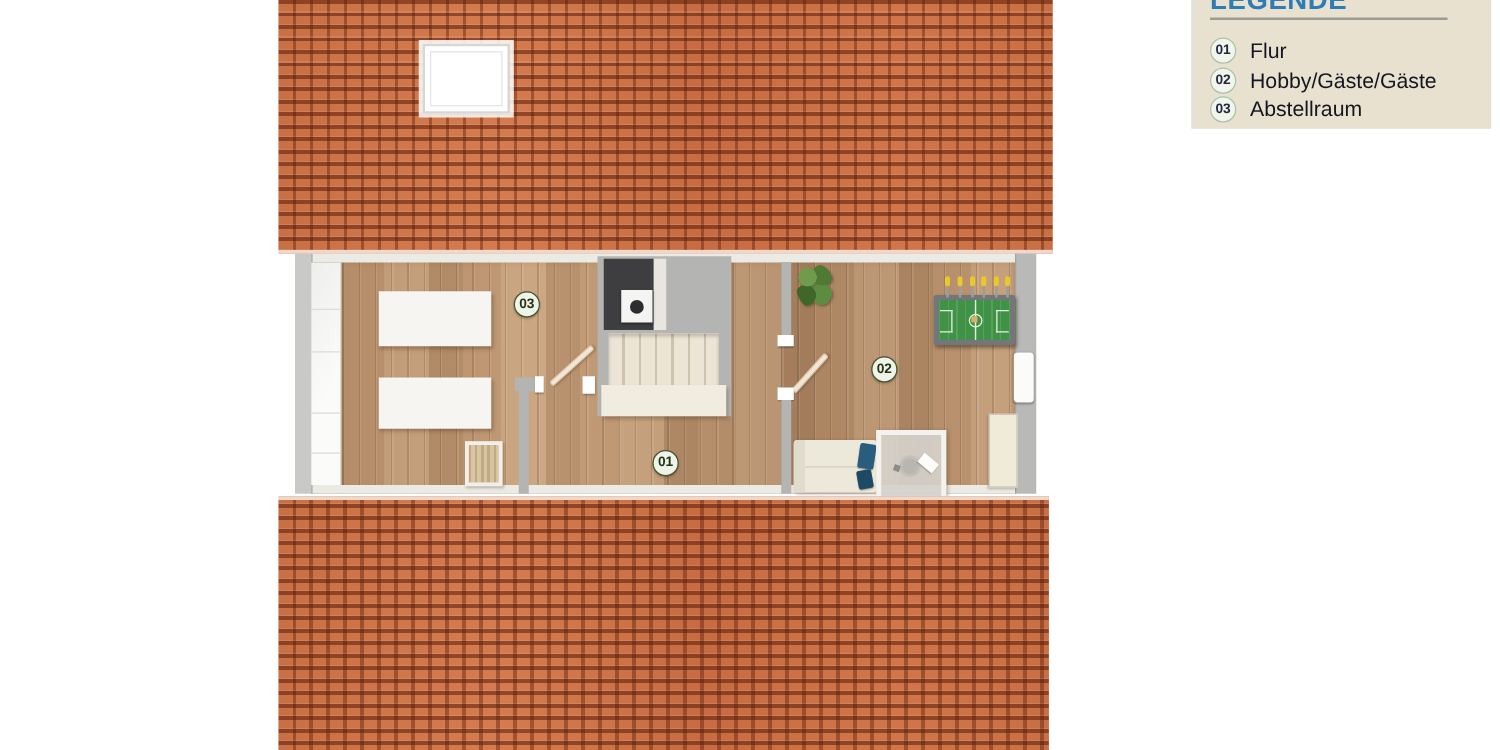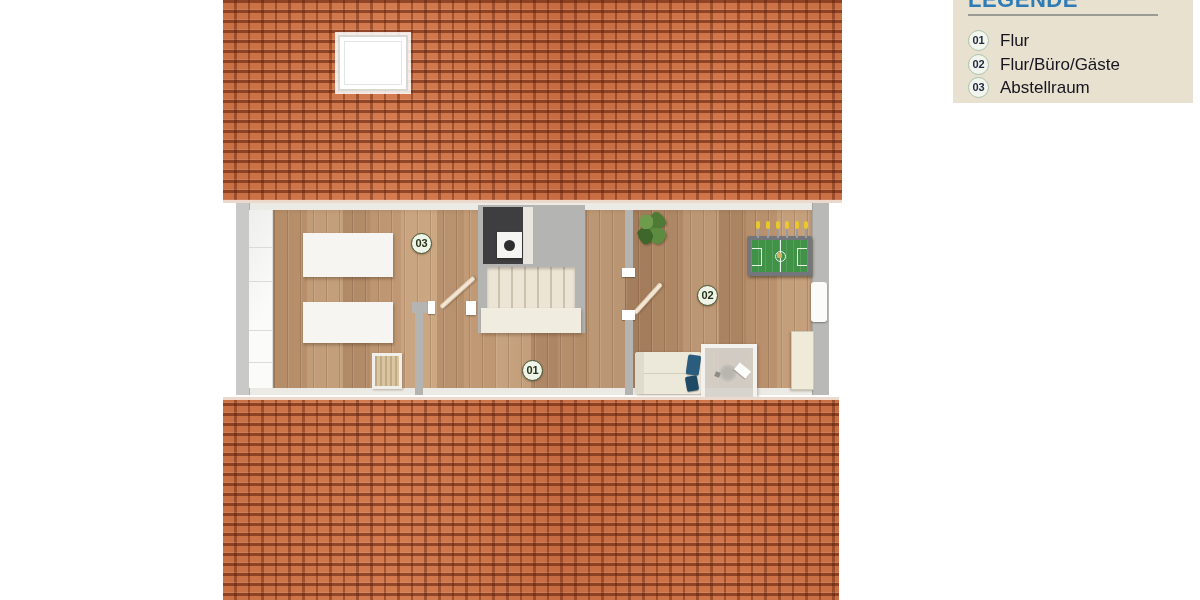--- a/index.html
+++ b/index.html
@@ -264,21 +264,21 @@
 
   <div class="legend">
     <div class="legend-title">LEGENDE</div>
     <div class="legend-rule"></div>
     <div class="legend-row r1">
       <div class="legend-badge">01</div>
       <div class="legend-label">Flur</div>
     </div>
     <div class="legend-row r2">
       <div class="legend-badge">02</div>
-      <div class="legend-label">Flur/Büro/Gäste</div>
+      <div class="legend-label">Hobby/Gäste/Gäste</div>
     </div>
     <div class="legend-row r3">
       <div class="legend-badge">03</div>
       <div class="legend-label">Abstellraum</div>
     </div>
   </div>
 
 </div>
 
 </body></html>

